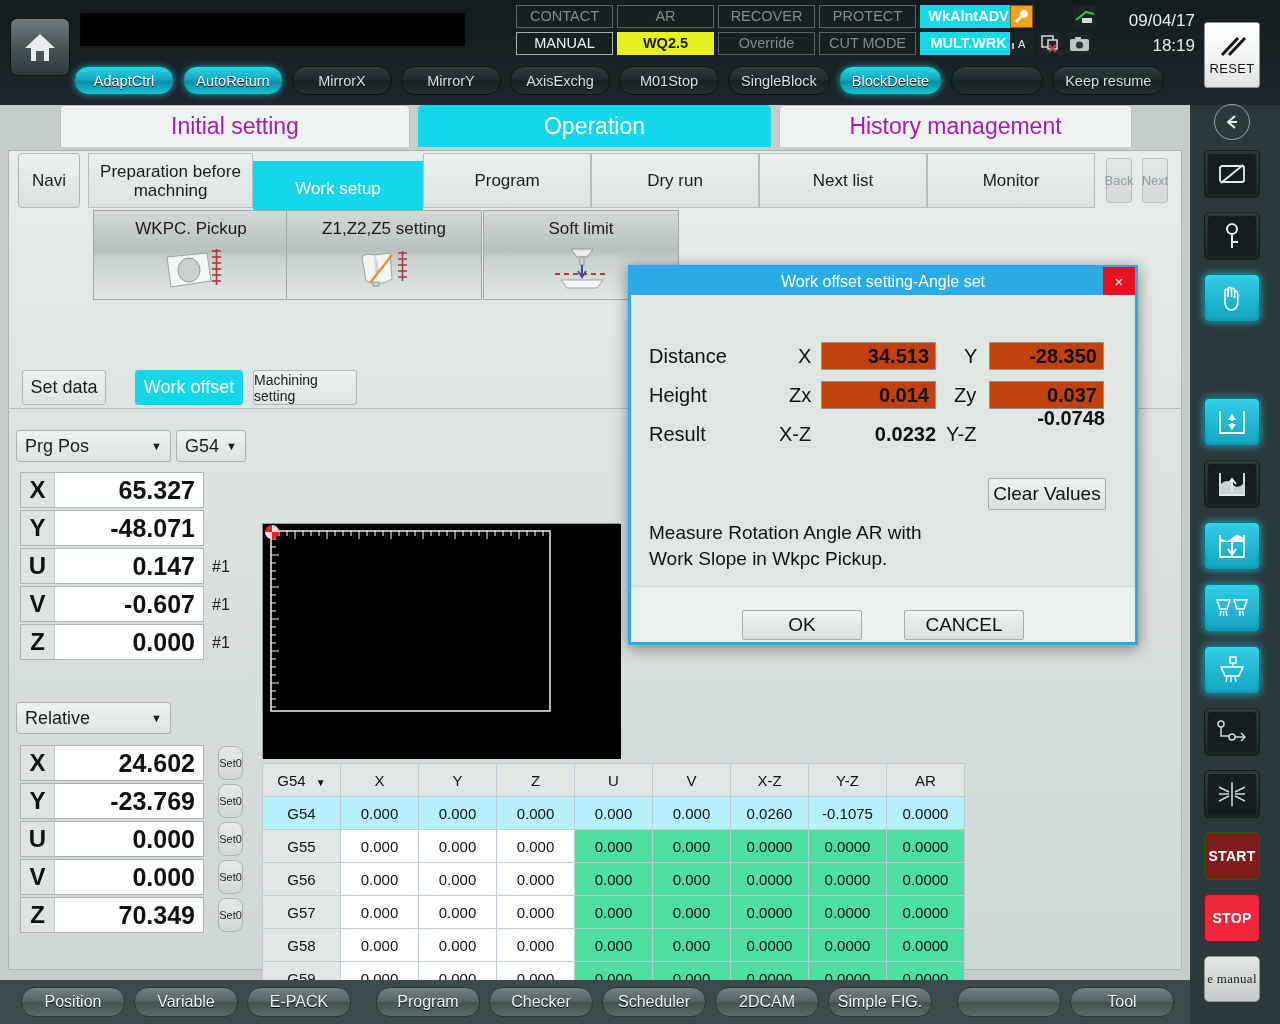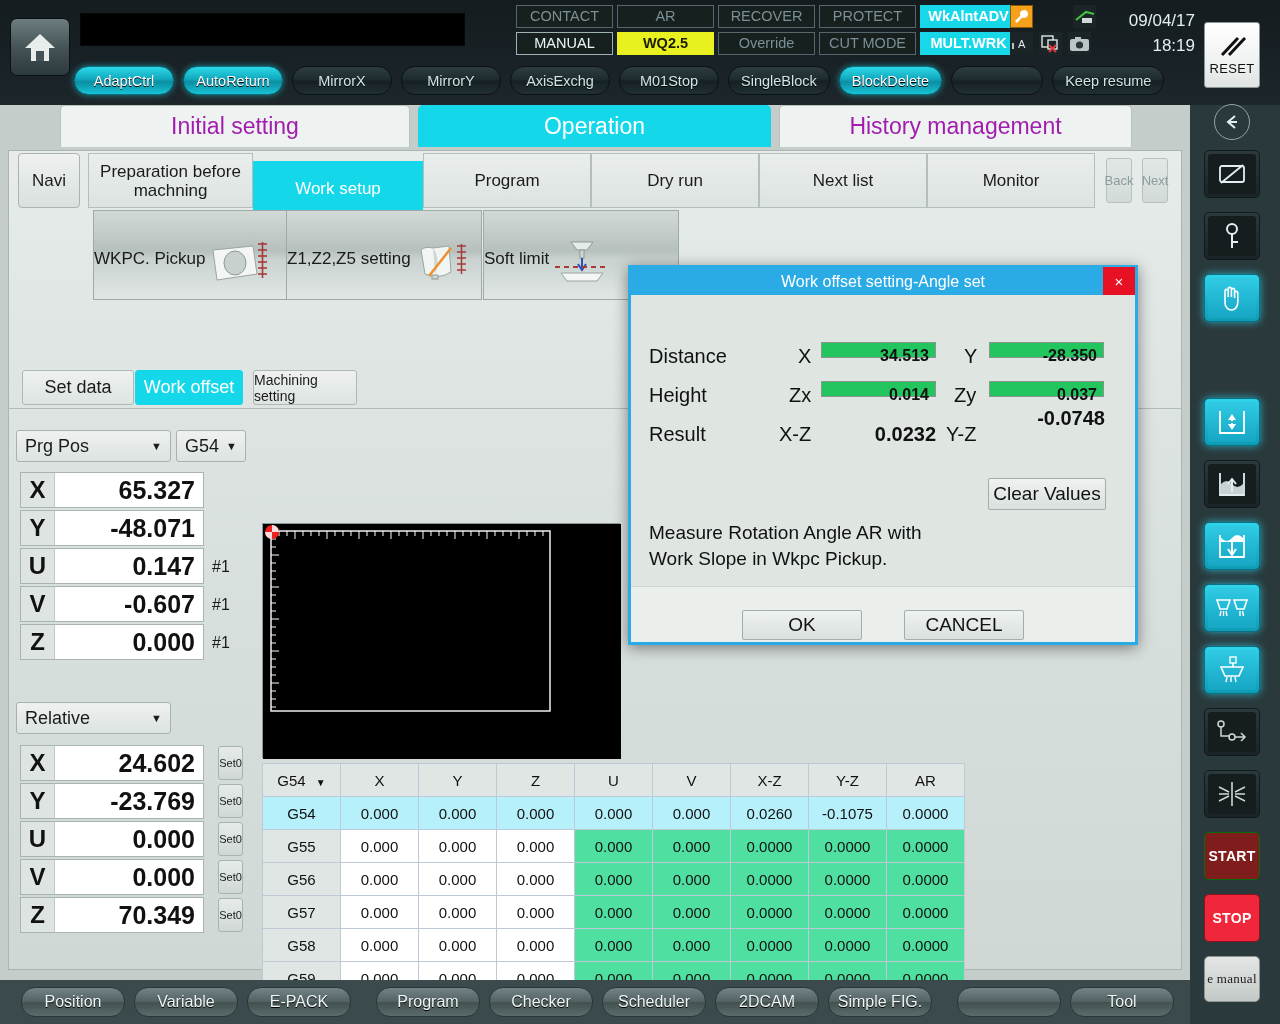--- a/index.html
+++ b/index.html
@@ -152,21 +152,21 @@
     background: linear-gradient(180deg,#e2e8e5 0%,#d2dad7 100%);
     border:1px solid #b6c0bd; border-radius:3px;
     display:flex;align-items:center;justify-content:center;font-size:13px;color:#8a9d9f;
   }
 
   
   .bigbtn {
     position:absolute; top:105px; height:90px; width:196px;
     background: linear-gradient(180deg,#d2dad7 0%,#b6c0bd 45%,#c9d2cf 55%,#e1e7e4 100%);
     border:1px solid #9fa9a6;
-    display:flex; flex-direction:row; align-items:center;
+    display:flex; flex-direction:column; align-items:center;
     font-size:17px; color:#1b1b1b; padding-top:8px;
   }
 
   
   .midtab {
     position:absolute; top:265px; height:35px;
     background: linear-gradient(180deg,#eef1ef 0%,#dde4e1 100%);
     border:1px solid #aeb8b5; border-radius:3px;
     display:flex;align-items:center;justify-content:center;
     font-size:18px;color:#1b1b1b;
@@ -194,21 +194,21 @@
     font-size:24px; font-weight:bold; color:#111;
   }
   .posbox .val {
     flex:1; text-align:right; padding-right:8px;
     font-size:25px; font-weight:bold; color:#111;
   }
   .hashlbl { position:absolute; font-size:16px; color:#1b1b1b; }
   .set0 {
     position:absolute; width:25px; height:34px;
     background: linear-gradient(180deg,#e6ebe8 0%,#d0d8d5 100%);
-    border:1px solid #a8b2af; border-radius:3px;
+    border:1px solid #a8b2af; border-radius:8px;
     display:flex;align-items:center;justify-content:center;
     font-size:11px; color:#1b1b1b;
   }
 
   
   #gfx {
     position:absolute; left:262px; top:418px; width:358px; height:235px;
     background:#000; border:1px solid #8e9997;
   }
 
@@ -261,23 +261,23 @@
     display:flex;align-items:center;justify-content:center; font-size:15px;
   }
   #modal-body { position:relative; height:287px; background:#dfe6e2; }
   #modal-foot {
     position:absolute; left:0; bottom:0; width:504px; height:56px;
     background:#eaefec; border-top:1px solid #cdd5d1;
     display:flex; align-items:center; justify-content:center; gap:42px;
   }
   .mlabel { position:absolute; font-size:20px; color:#111; }
   .mfield {
-    position:absolute; width:115px; height:16px; background:#22c55e;
+    position:absolute; width:115px; height:28px; background:#c2410c;
     border:1px solid #8b9490; text-align:right; padding-right:6px;
-    font-size:16px; font-weight:bold; color:#111; line-height:26px;
+    font-size:20px; font-weight:bold; color:#111; line-height:26px;
   }
   .mval { position:absolute; font-size:20px; font-weight:bold; color:#111; text-align:right; }
   .mbtn {
     background: linear-gradient(180deg,#eef2f0 0%,#d9e0dd 100%);
     border:1px solid #a3adaa; border-radius:2px;
     font-size:19px; color:#111;
     display:flex;align-items:center;justify-content:center;margin-top:20px;
   }
   #modal-note { position:absolute; left:18px; top:225px; font-size:19px; color:#111; line-height:26px;}
 </style>
@@ -568,21 +568,21 @@
       <path d="M22 6 H44 L38 14 H28z" fill="#e5ebe8" stroke="#8f9996"></path>
       <rect x="31" y="14" width="4" height="8" fill="#cfd8d5" stroke="#8f9996"></rect>
       <path d="M33 22 L33 32 M29 28 L33 34 L37 28" stroke="#2d4fb8" stroke-width="2" fill="none"></path>
       <g stroke="#a83a3a" stroke-width="2" stroke-dasharray="5,4">
           <line x1="6" y1="31" x2="60" y2="31"></line>
         </g>
       <polygon points="12,37 54,37 48,45 18,45" fill="#f3f6f5" stroke="#9aa4a1"></polygon>
     </svg>
   </div>
 
-  <div class="midtab" style="left:22px; width:112px;">
+  <div class="midtab" style="left:22px; width:84px;">
     <span>Set data</span>
   </div>
   <div class="midtab active" style="left:135px; width:108px;">
     <span>Work offset</span>
   </div>
   <div class="midtab" style="left:253px; width:104px; font-size:14px;">
     <span>Machining setting</span>
   </div>
   <div class="hrule"></div>
 

